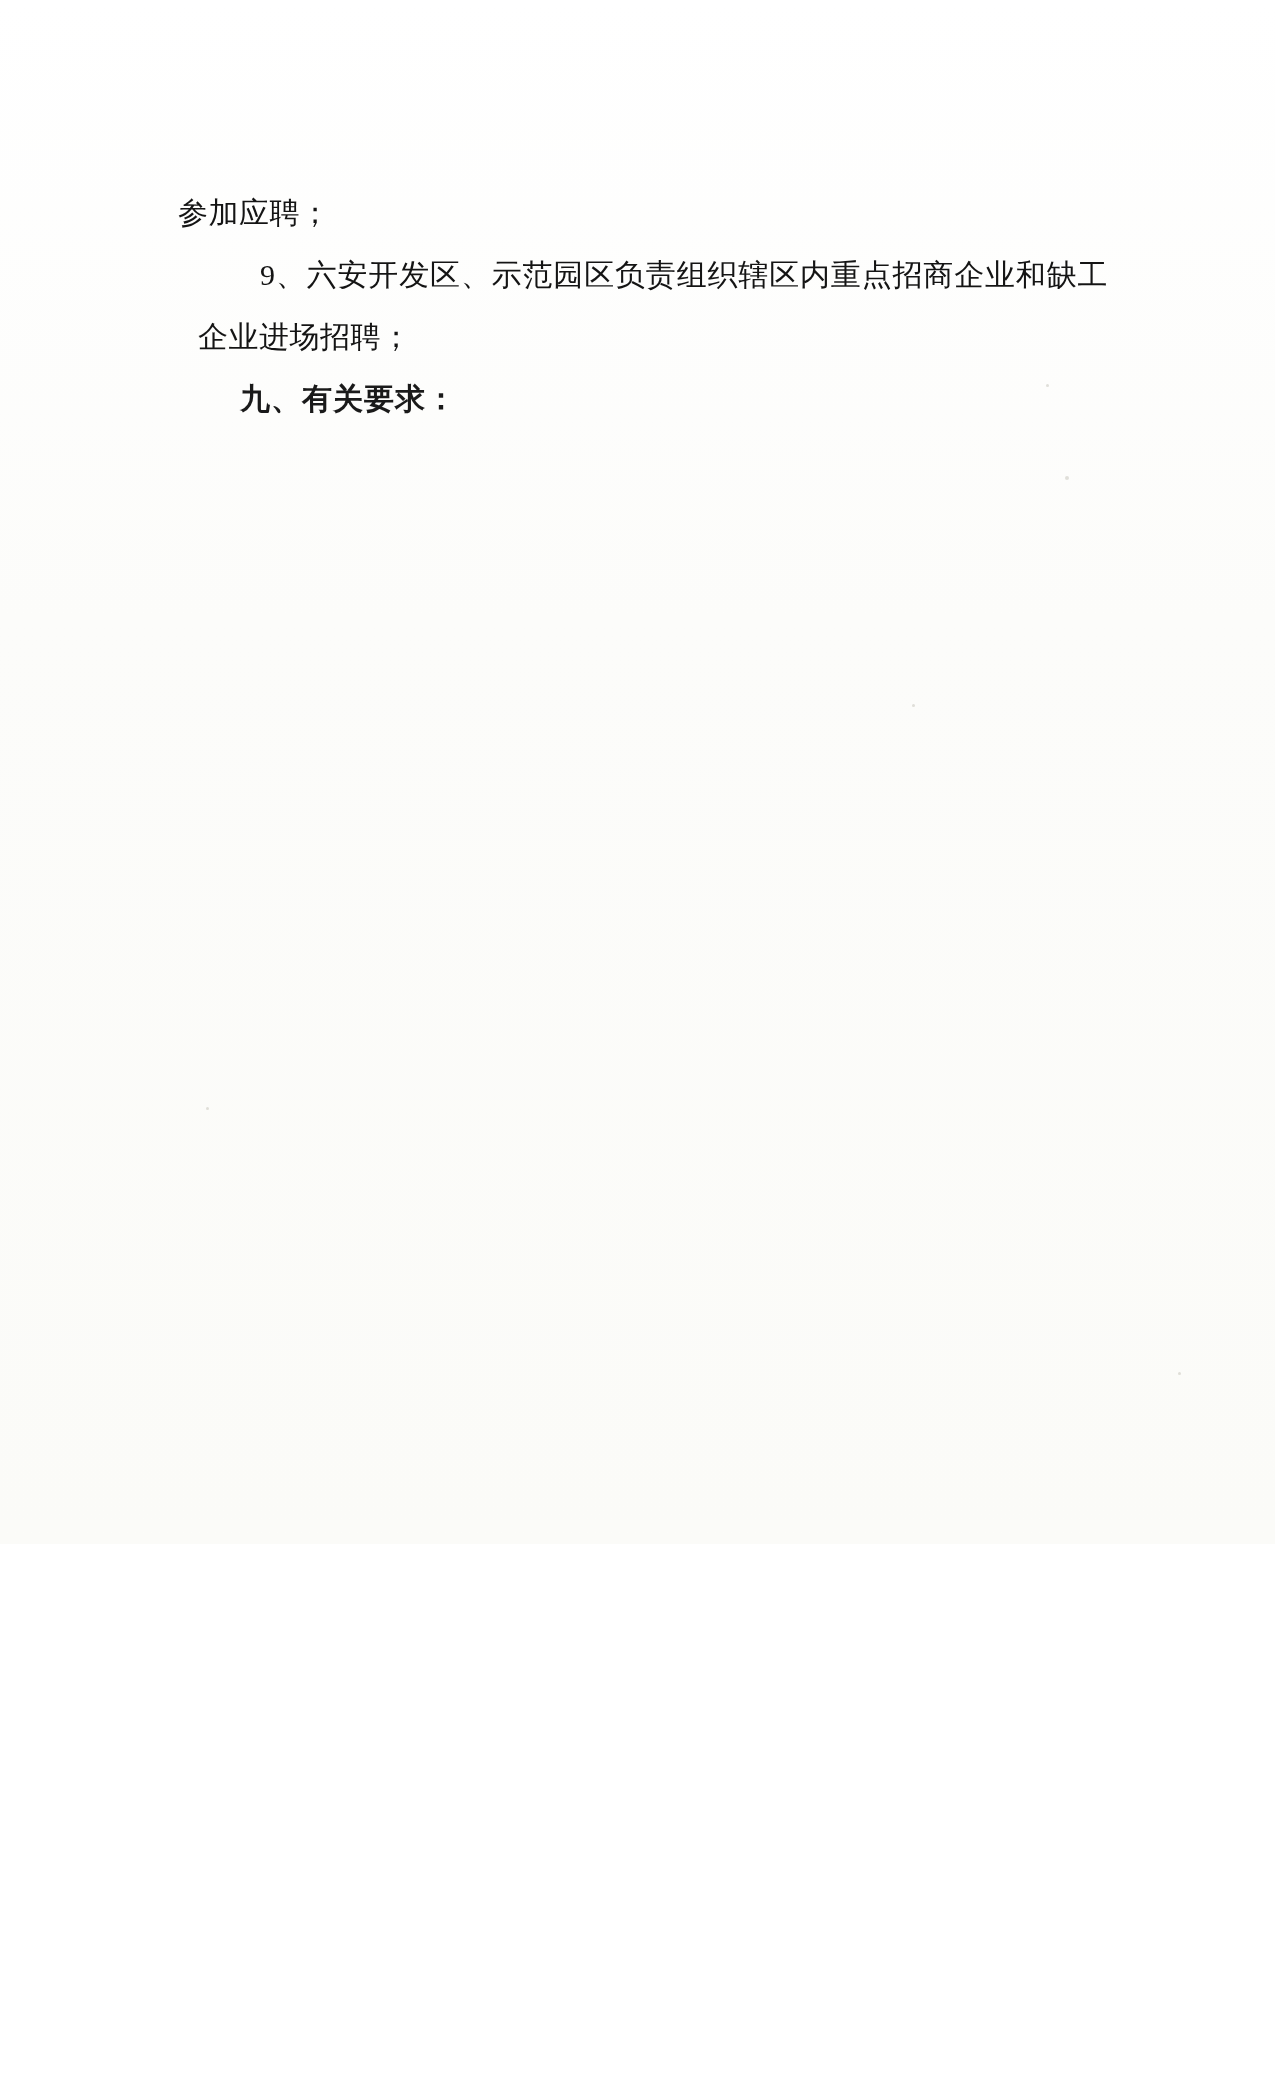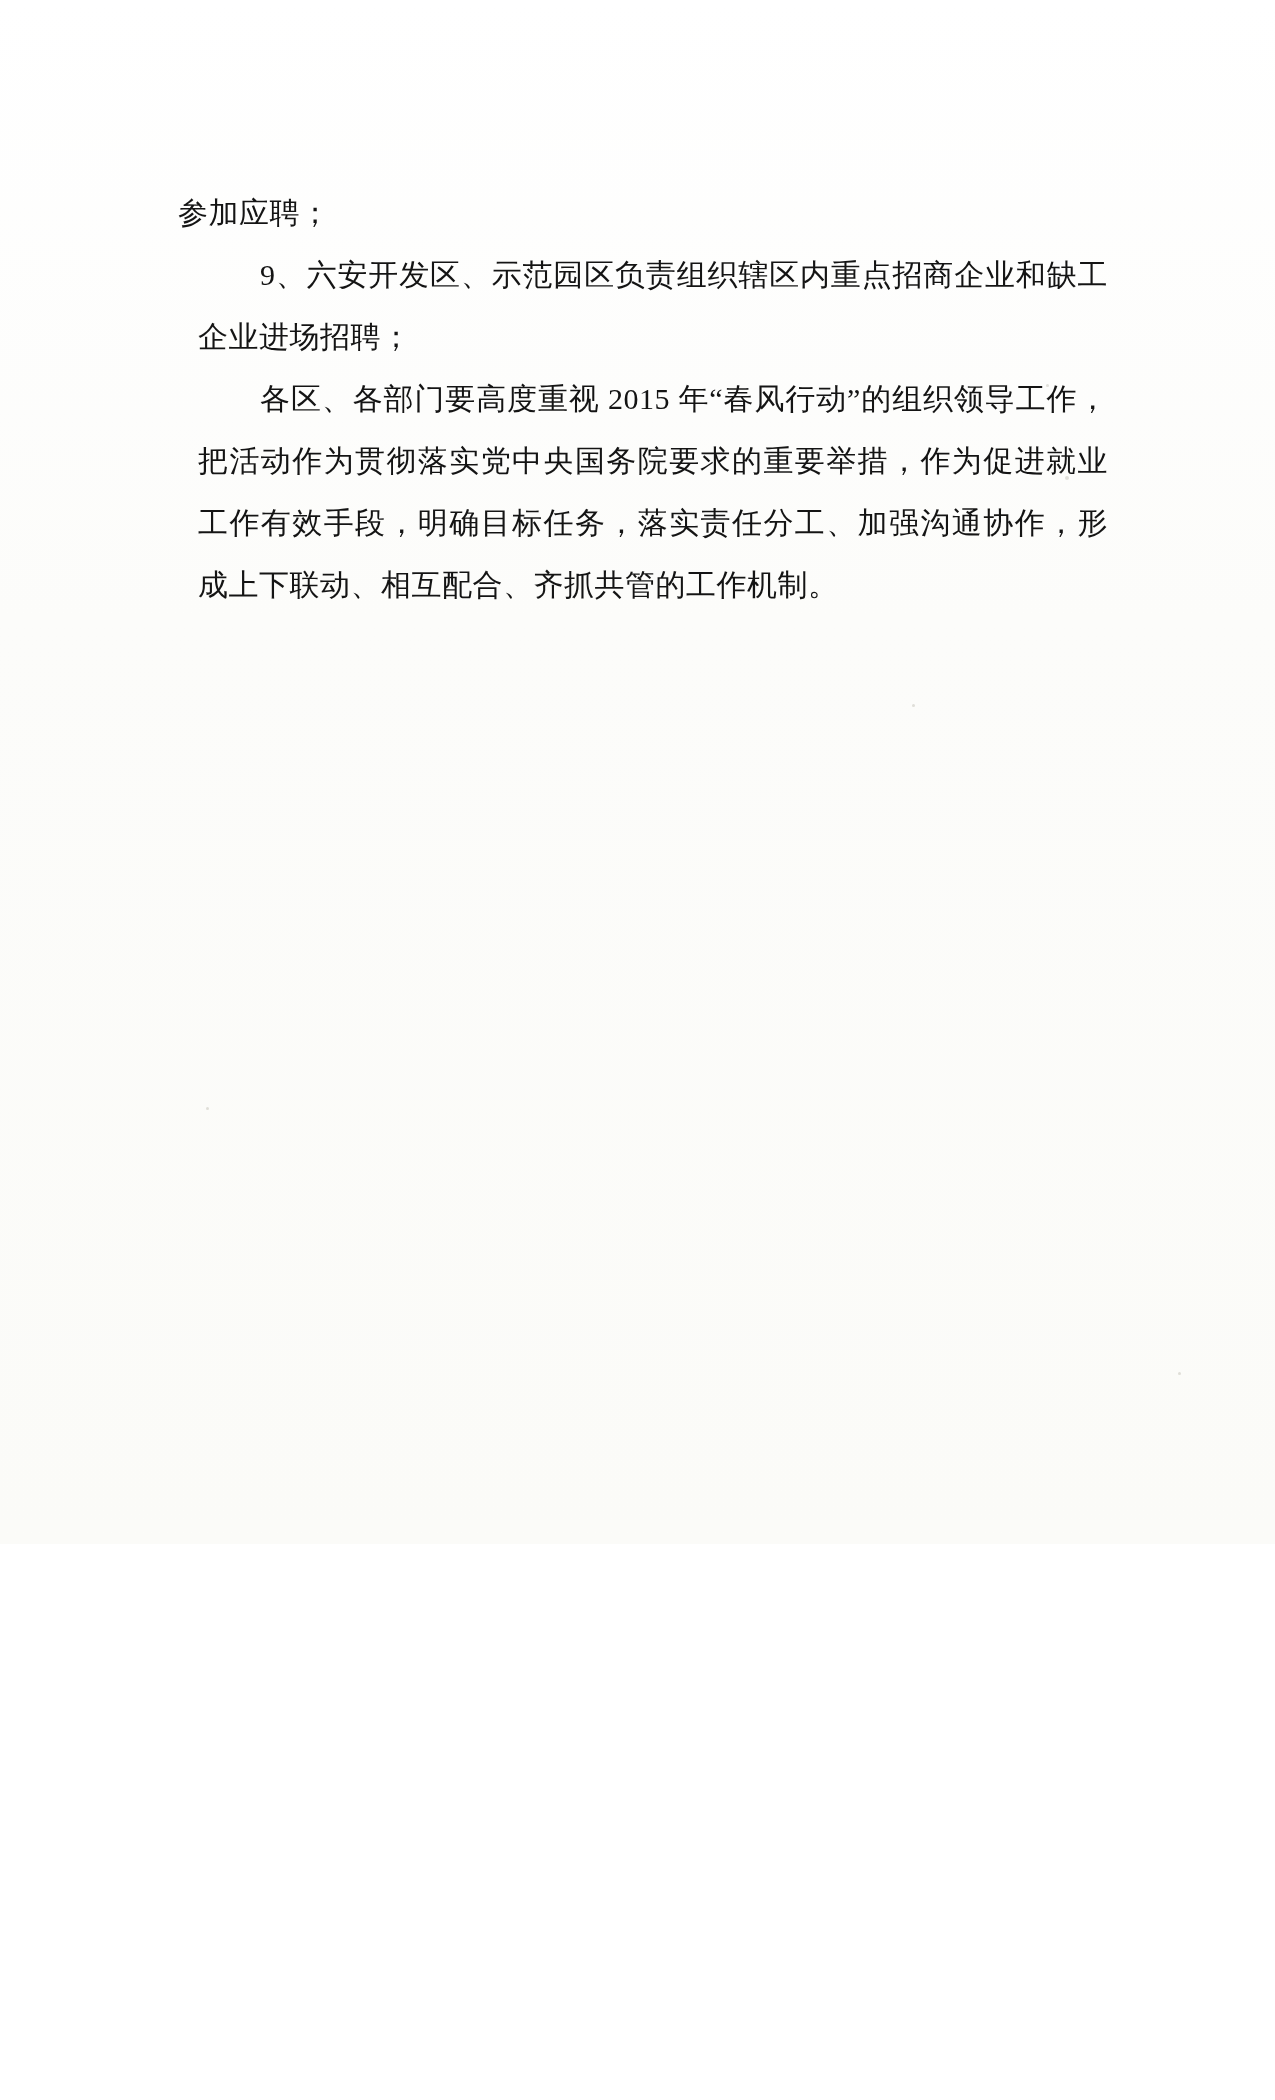--- a/index.html
+++ b/index.html
@@ -78,21 +78,21 @@
 </style>
 </head>
 <body>
 
 <div class="page">
   <div class="paper-tint"></div>
 
   <div class="content">
     <p class="para">参加应聘；</p>
     <p class="para indent">9、六安开发区、示范园区负责组织辖区内重点招商企业和缺工企业进场招聘；</p>
-    <p class="para indent">各区、各部门要高度重视 2015 年“春风行动”的组织领导工作，把活动作为贯彻落实党中央国务院要求的重要举措，作为促进就业工作有效手段，明确目标任务，落实责任分工、加强沟通协作，形成上下联动、相互配合、齐抓共管的工作机制。</p>
+    <p class="heading">九、有关要求：</p>
   </div>
 
   <div class="footer">- 4 -</div>
 
   <span class="speck" style="left:1046px; top:384px; width:3px; height:3px;"></span>
   <span class="speck" style="left:1065px; top:476px; width:4px; height:4px;"></span>
   <span class="speck" style="left:1178px; top:1372px; width:3px; height:3px;"></span>
   <span class="speck" style="left:206px; top:1107px; width:3px; height:3px;"></span>
   <span class="speck" style="left:912px; top:704px; width:3px; height:3px;"></span>
 </div>

